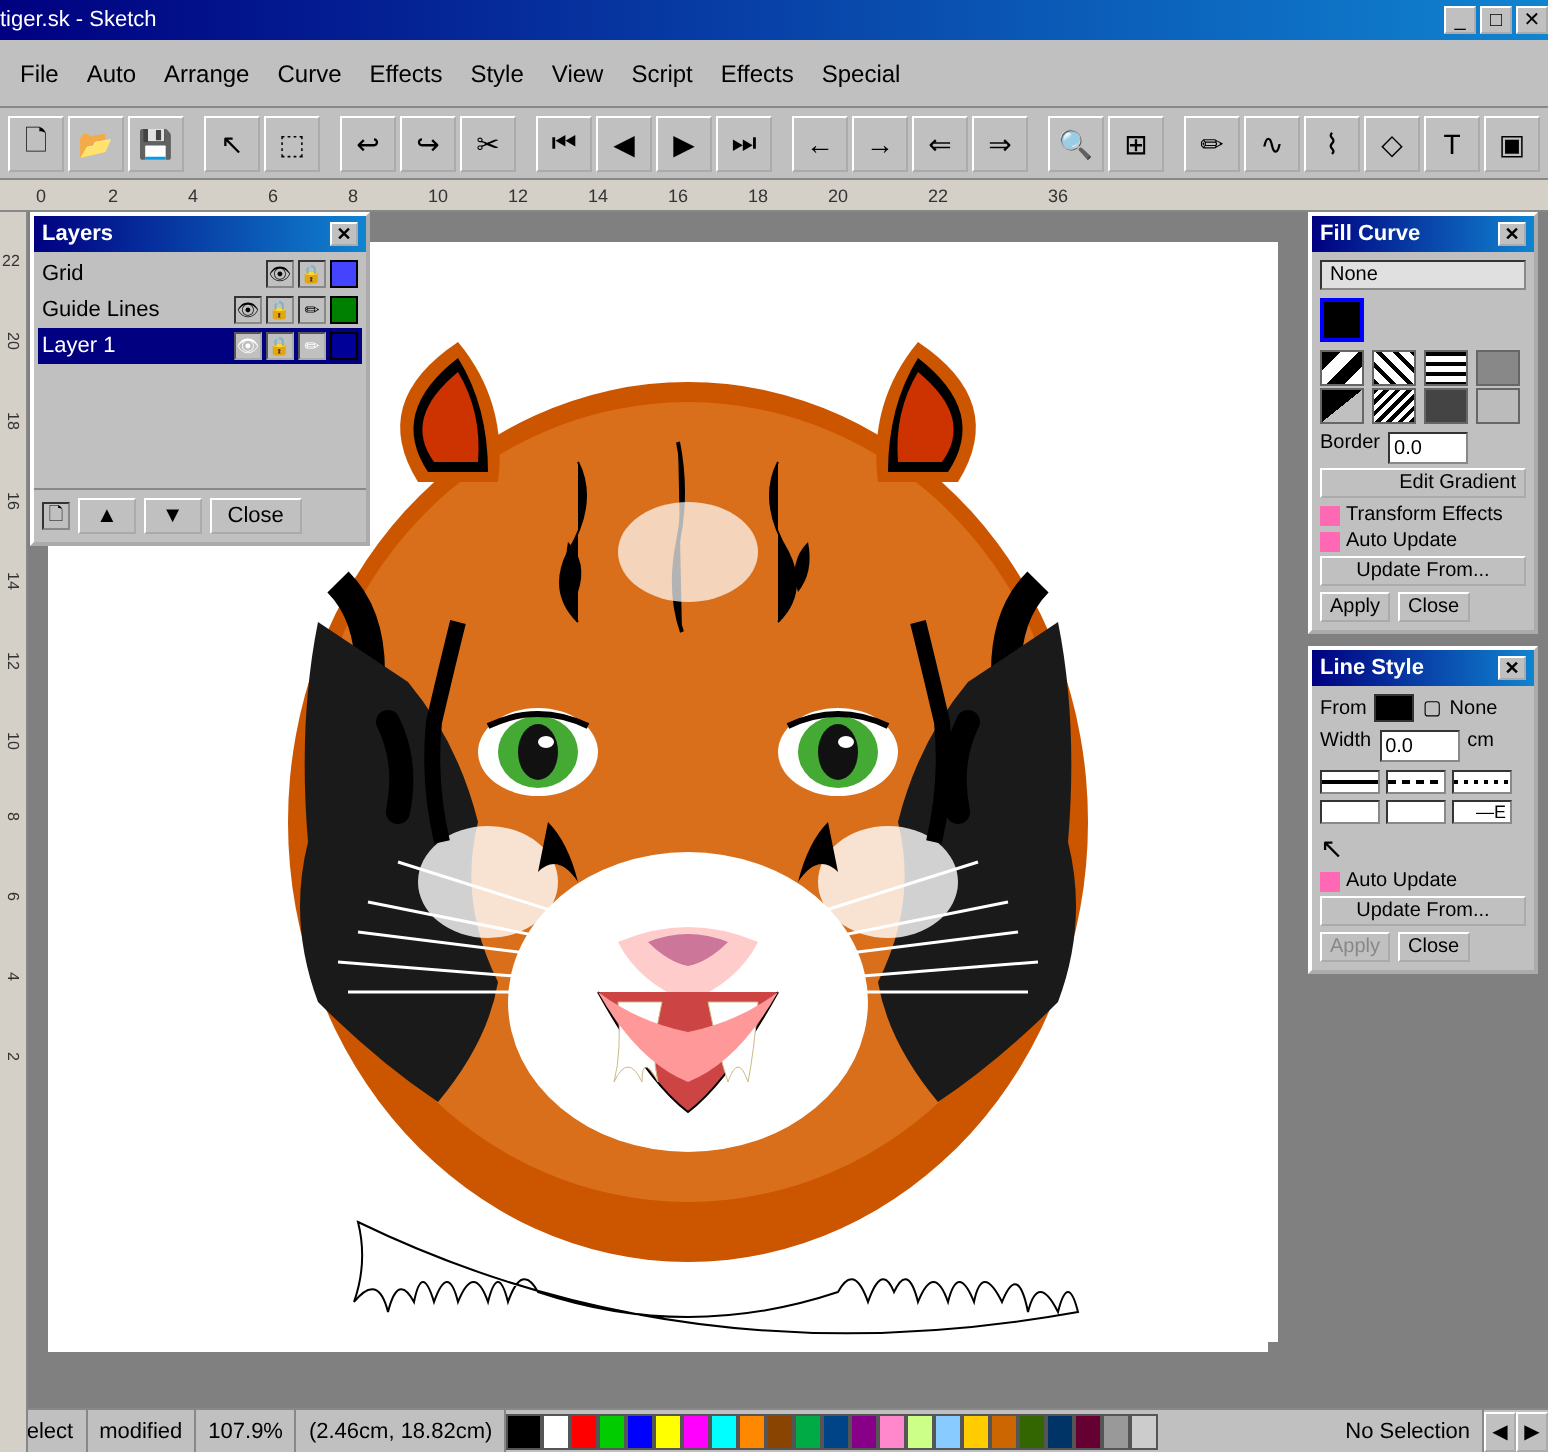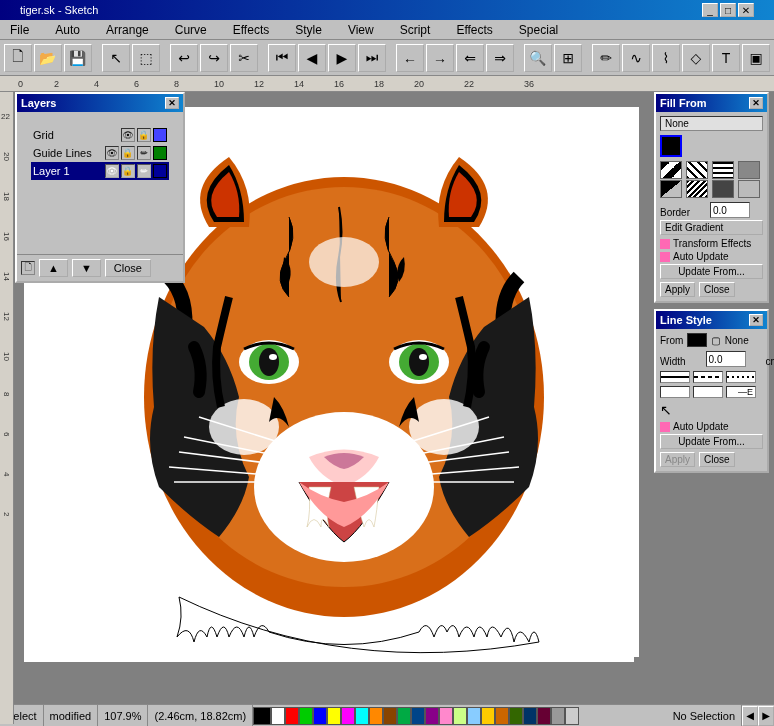--- a/index.html
+++ b/index.html
@@ -6,41 +6,41 @@
     body { width: 774px; height: 726px; background: #c0c0c0; font-family: Arial, sans-serif; font-size: 11px; overflow: hidden; user-select: none; }
 
     
     .title-bar {
       background: linear-gradient(to right, #000080, #1084d0);
       color: white;
       height: 20px;
       display: flex;
       align-items: center;
       justify-content: space-between;
-      padding: 0 20px;
+      padding: 0 0;
     }
     .title-bar-controls { display: flex; gap: 2px; }
     .title-btn {
       width: 16px; height: 14px;
       background: #c0c0c0;
       border: 1px outset #fff;
       font-size: 10px;
       display: flex; align-items: center; justify-content: center;
       cursor: pointer; color: #000;
     }
 
     
     .menu-bar {
       background: #c0c0c0;
-      height: 20px;
+      height: 34px;
       display: flex;
       align-items: center;
       border-bottom: 1px solid #888;
       padding: 0 4px;
-      gap: 14px;
+      gap: 2px;
     }
     .menu-item {
       padding: 2px 6px;
       cursor: pointer;
       font-size: 12px;
     }
 
     
     .toolbar {
       background: #c0c0c0;
@@ -81,21 +81,21 @@
       font-size: 11px;
       font-weight: bold;
     }
     .panel-close-btn {
       width: 14px; height: 12px;
       background: #c0c0c0;
       border: 1px outset #fff;
       display: flex; align-items: center; justify-content: center;
       font-size: 9px; cursor: pointer; color: #000;
     }
-    .layers-list { padding: 14px; }
+    .layers-list { padding: 2px; }
     .layer-row {
       display: flex;
       align-items: center;
       height: 18px;
       padding: 0 2px;
       font-size: 11px;
     }
     .layer-row.selected { background: #000080; color: white; }
     .layer-name { flex: 1; font-size: 11px; }
     .layer-icons { display: flex; gap: 2px; }
@@ -148,22 +148,22 @@
     .fill-none-btn {
       background: #e0e0e0;
       border: 1px inset #888;
       padding: 1px 4px;
       font-size: 10px;
       margin-bottom: 4px;
       cursor: pointer;
     }
     .fill-row {
       display: flex;
-      align-items: flex-end;
-      gap: 20px;
+      align-items: flex-start;
+      gap: 4px;
       margin-bottom: 2px;
       font-size: 10px;
     }
     .fill-input {
       width: 40px;
       height: 16px;
       font-size: 10px;
       border: 1px inset #888;
       background: white;
       padding: 0 2px;
@@ -538,21 +538,21 @@
         <div class="panel-btn">▼</div>
         <div class="panel-btn">Close</div>
       </div>
     </div>
   </div>
 
   <div style="position:absolute; right:0; top:0; width:120px; display:flex; flex-direction:column; gap:2px;">
 
     <div class="fill-panel">
       <div class="fill-panel-title">
-        <span>Fill From</span>
+        <span>Fill Curve</span>
         <div class="panel-close-btn">✕</div>
       </div>
       <div class="fill-content">
         <div class="fill-none-btn">None</div>
 
         <div style="width:22px;height:22px;background:black;border:2px solid #0000ff;margin-bottom:4px;"></div>
 
         <div style="display:grid;grid-template-columns:repeat(4,1fr);gap:1px;margin-bottom:4px;">
           <div style="width:22px;height:18px;background:linear-gradient(135deg,#000 25%,#fff 25%,#fff 50%,#000 50%,#000 75%,#fff 75%);border:1px solid #666;"></div>
           <div style="width:22px;height:18px;background:repeating-linear-gradient(45deg,#000,#000 2px,#fff 2px,#fff 6px);border:1px solid #666;"></div>
@@ -561,21 +561,21 @@
           <div style="width:22px;height:18px;background:linear-gradient(to bottom right,#000 50%,transparent 50%);border:1px solid #666;"></div>
           <div style="width:22px;height:18px;background:repeating-linear-gradient(-45deg,#000,#000 2px,#fff 2px,#fff 4px);border:1px solid #666;"></div>
           <div style="width:22px;height:18px;background:#444;border:1px solid #666;"></div>
           <div style="width:22px;height:18px;background:#bbb;border:1px solid #666;"></div>
         </div>
         <div class="fill-row">
           <span>Border</span>
           <input class="fill-input" value="0.0" style="">
         </div>
         <div style="margin-bottom:3px;">
-          <div class="fill-btn-sm" style="width:100%;text-align:left;">Edit Gradient</div>
+          <div class="fill-btn-sm" style="width:100%;text-align:right;">Edit Gradient</div>
         </div>
         <div class="checkbox-row">
           <span class="pink-square"></span>
           <span>Transform Effects</span>
         </div>
         <div class="checkbox-row">
           <span class="pink-square"></span>
           <span>Auto Update</span>
         </div>
         <div style="margin-bottom:3px;">

